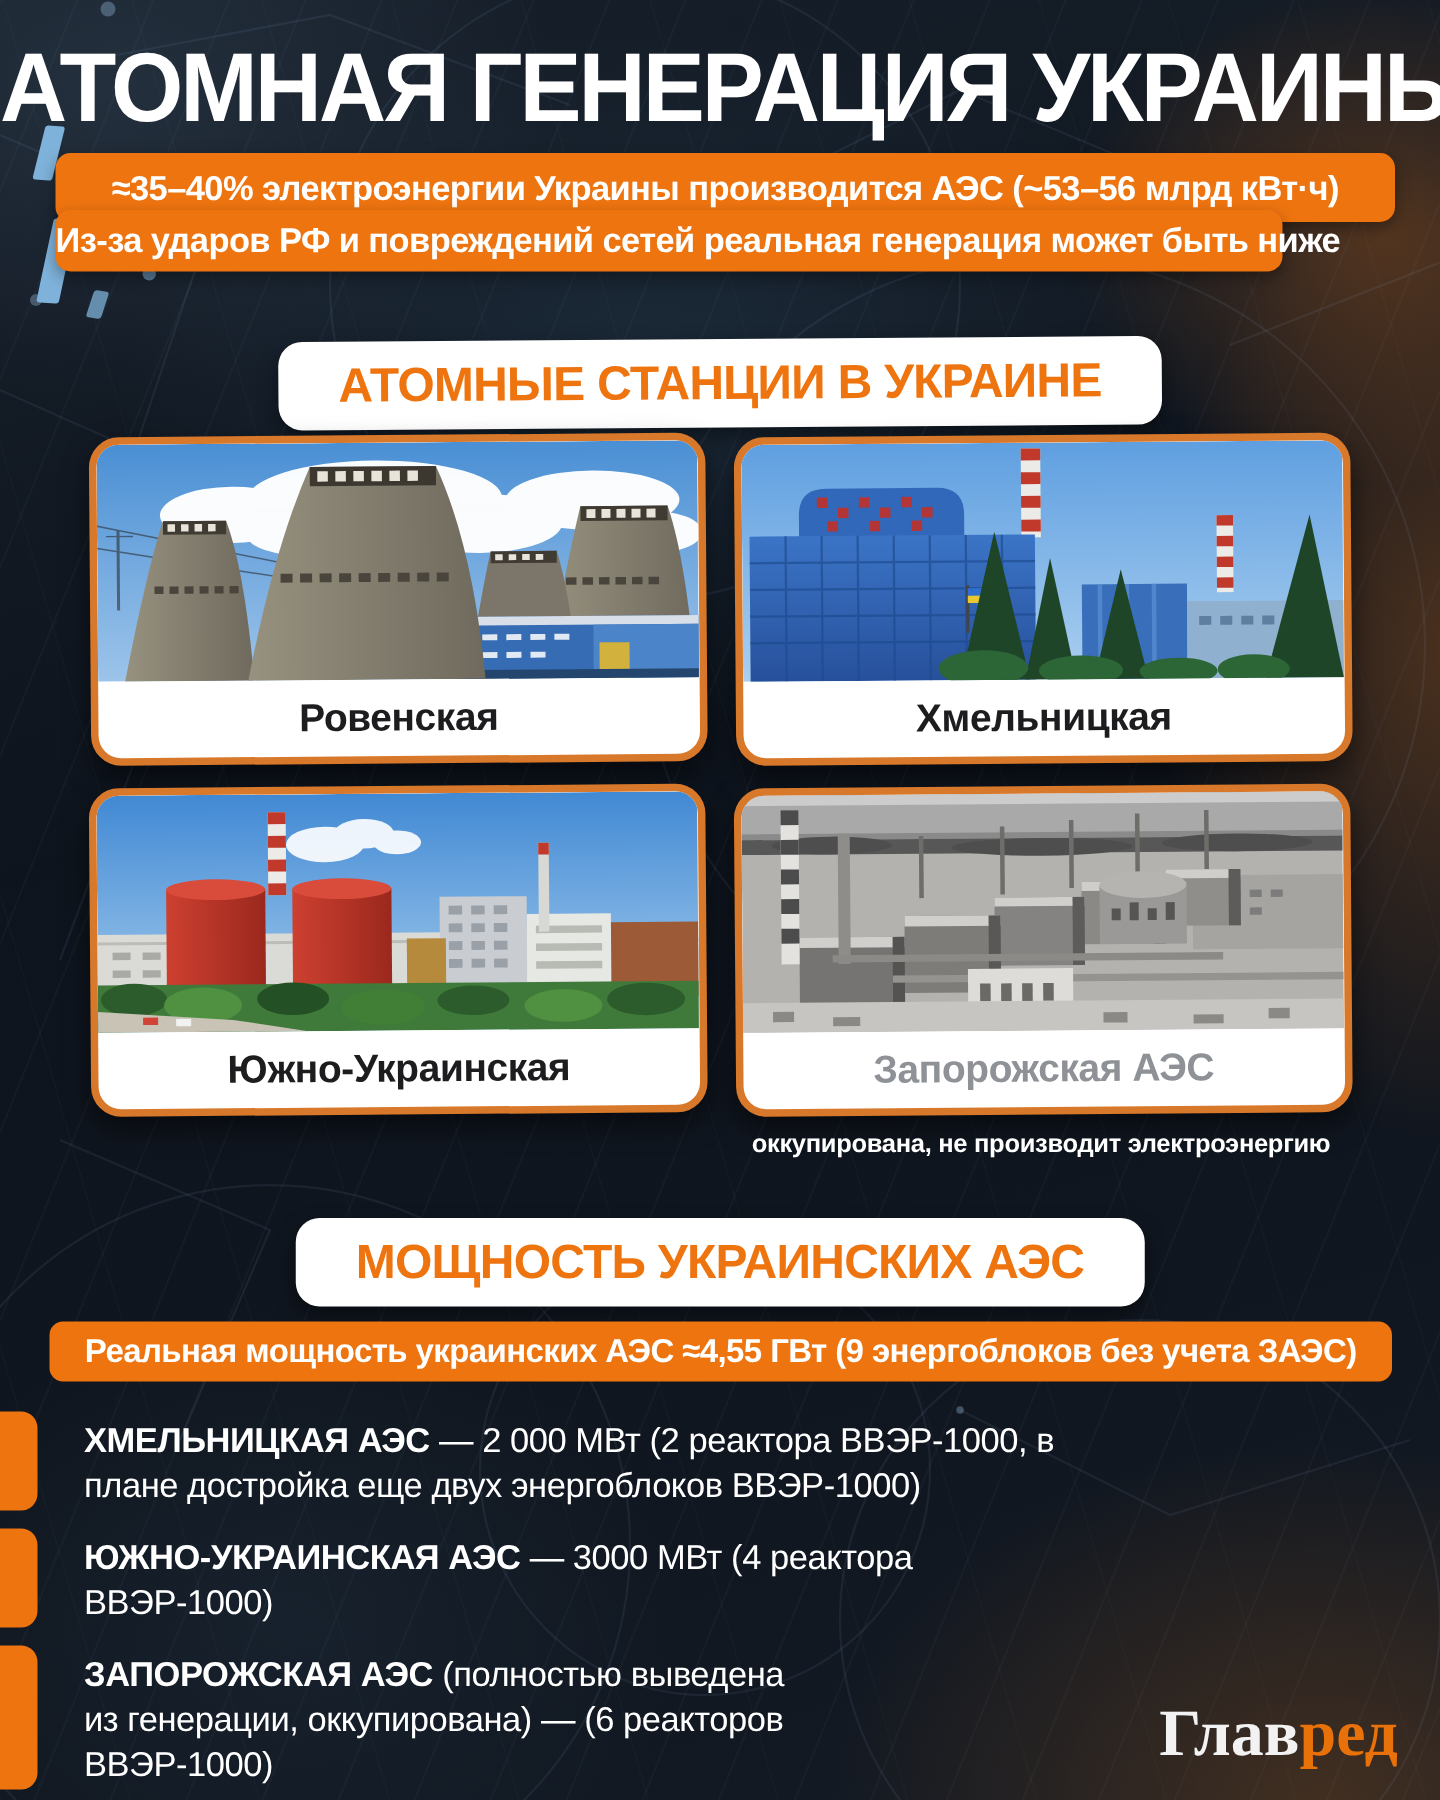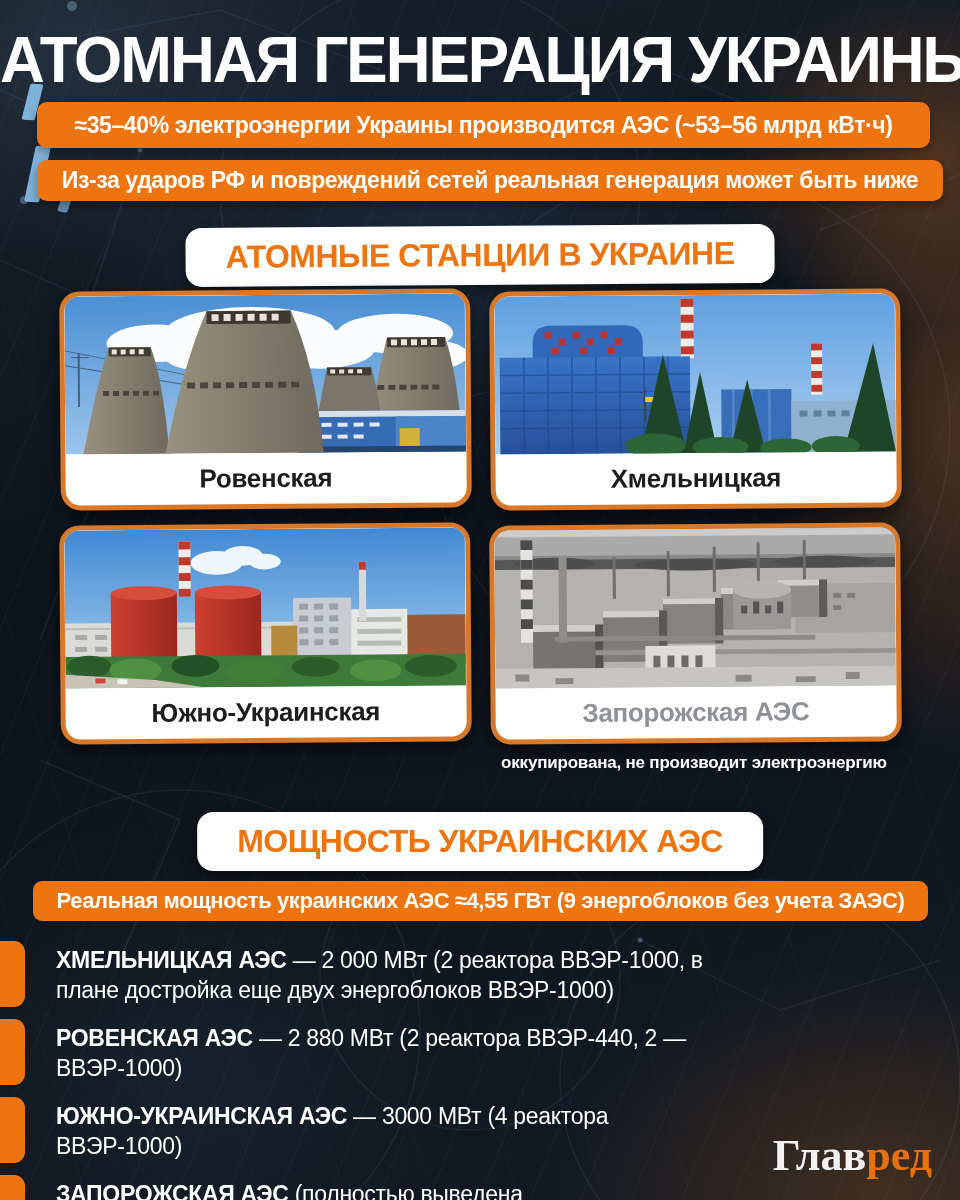--- a/index.html
+++ b/index.html
@@ -34,21 +34,21 @@
   .shard{position:absolute;background:#7FB2DA;border-radius:2px;}
   .shard-1{left:26px;top:84px;width:13px;height:36px;transform:skew(-14deg,4deg);}
   .shard-2{left:30px;top:146px;width:15px;height:56px;transform:skew(-12deg,3deg);}
   .shard-3{left:60px;top:194px;width:10px;height:18px;transform:skew(-18deg,8deg);opacity:.75;}
   .shard-dot{left:95px;top:178px;width:9px;height:9px;border-radius:50%;opacity:.6;}
 
   .banner{position:absolute;left:37px;background:var(--accent-orange);border-radius:10px;color:#fff;
     font-weight:700;text-align:center;white-space:nowrap;letter-spacing:-0.4px;
     box-shadow:0 4px 10px rgba(0,0,0,.35);}
   .banner-1{top:102px;width:893px;height:46px;line-height:46px;font-size:23px;}
-  .banner-2{top:160px;width:906px;height:41px;line-height:41px;font-size:23px;}
+  .banner-2{top:140px;width:818px;height:41px;line-height:41px;font-size:23px;}
 
   .section-pill{position:absolute;left:50%;background:#fff;border-radius:16px;color:var(--accent-orange);
     font-weight:800;white-space:nowrap;letter-spacing:-0.5px;
     box-shadow:0 6px 14px rgba(0,0,0,.45);padding:11px 40px;font-size:32px;}
   .pill-1{top:226px;transform:translateX(-50%) rotate(-0.4deg);}
   .pill-2{top:812px;transform:translateX(-50%);}
 
   .cards{position:absolute;top:290px;left:60px;width:840px;display:grid;
     grid-template-columns:1fr 1fr;column-gap:19px;row-gap:15px;}
   .card-outer{background:var(--card-orange);border-radius:20px;padding:5px;
@@ -514,25 +514,20 @@
   <div class="capacity-band">Реальная мощность украинских АЭС ≈4,55 ГВт (9 энергоблоков без учета ЗАЭС)</div>
 
   <div class="plants">
     <div class="plant">
       <span class="plant-bullet"></span>
       <span class="plant-name">ХМЕЛЬНИЦКАЯ АЭС</span>
       <span class="plant-details">— 2 000 МВт (2 реактора ВВЭР-1000, в плане достройка еще двух энергоблоков ВВЭР-1000)</span>
     </div>
     <div class="plant">
       <span class="plant-bullet"></span>
-      <span class="plant-name">РОВЕНСКАЯ АЭС</span>
-      <span class="plant-details">— 2 880 МВт (2 реактора ВВЭР-440, 2 — ВВЭР-1000)</span>
-    </div>
-    <div class="plant">
-      <span class="plant-bullet"></span>
       <span class="plant-name">ЮЖНО-УКРАИНСКАЯ АЭС</span>
       <span class="plant-details">— 3000 МВт (4 реактора ВВЭР-1000)</span>
     </div>
     <div class="plant plant-4">
       <span class="plant-bullet"></span>
       <span class="plant-name">ЗАПОРОЖСКАЯ АЭС</span>
       <span class="plant-details">(полностью выведена из генерации, оккупирована) — (6 реакторов ВВЭР-1000)</span>
     </div>
   </div>
 

